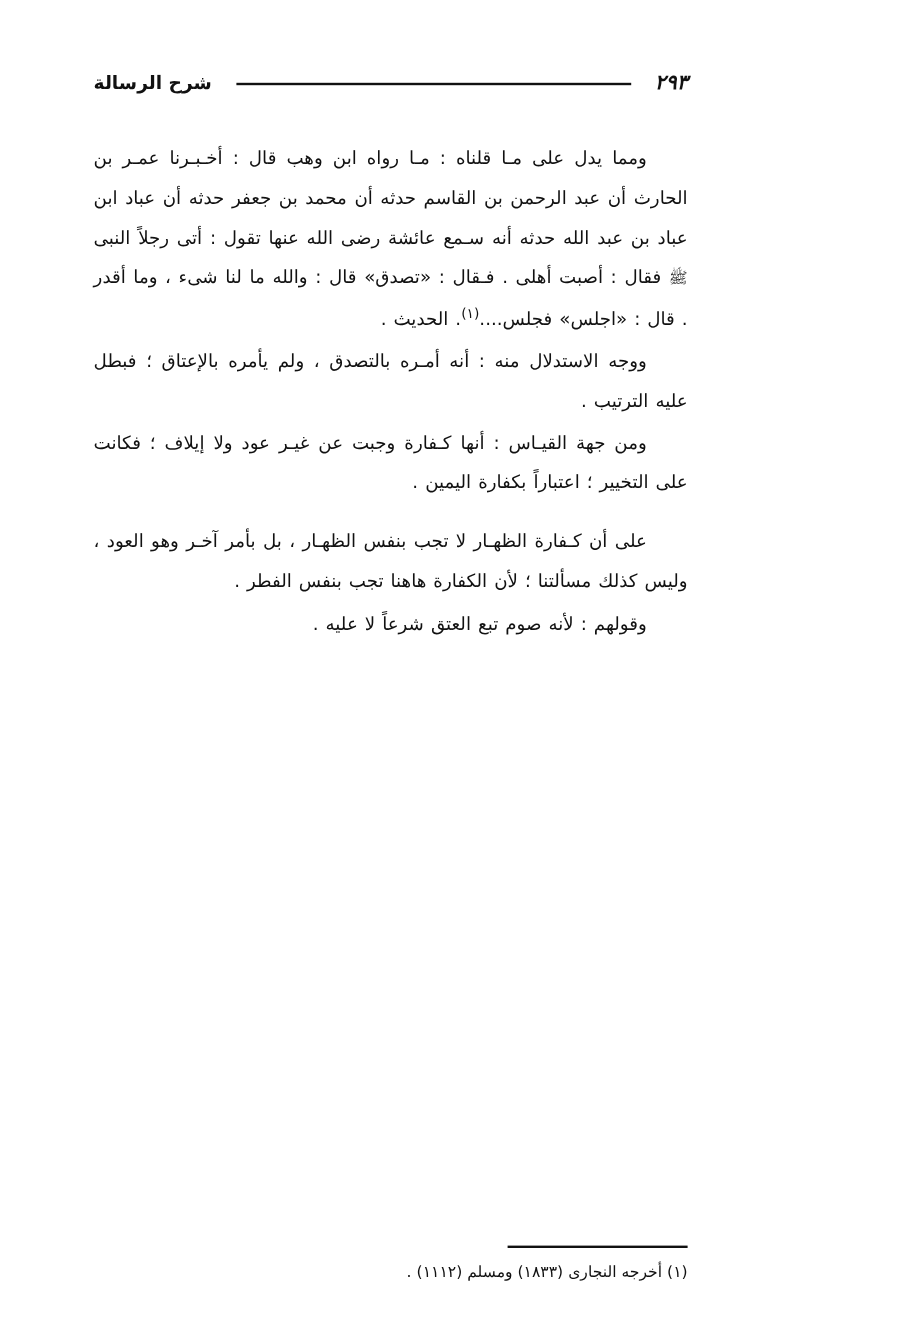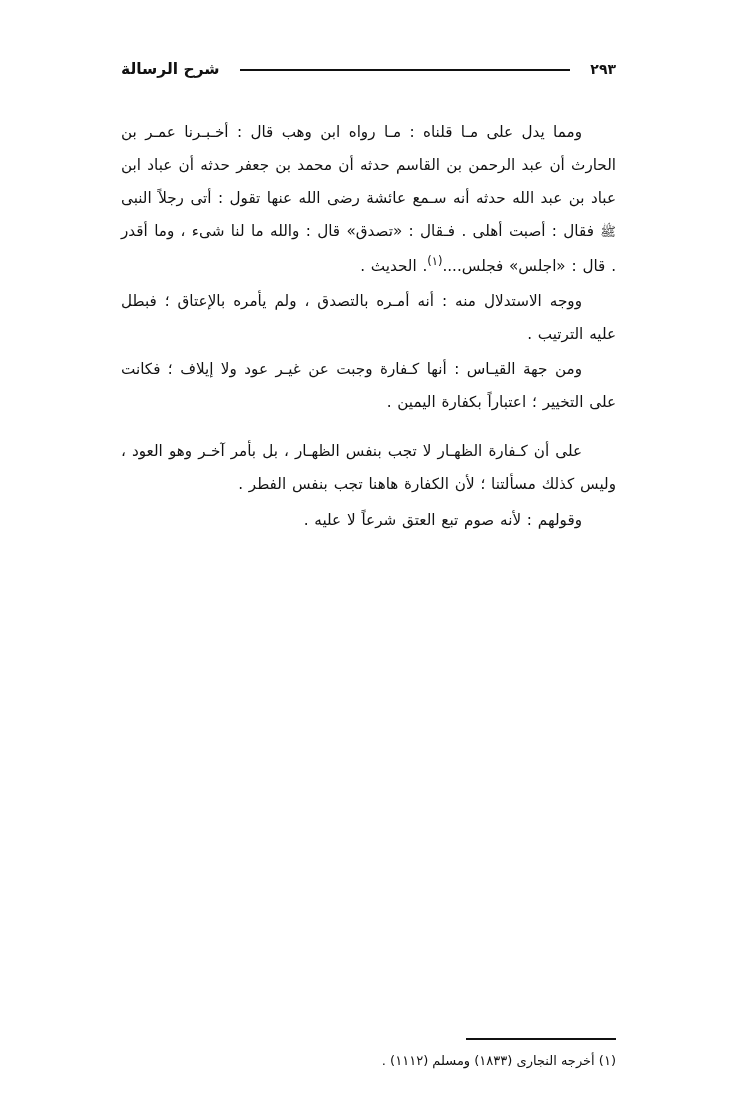--- a/index.html
+++ b/index.html
@@ -15,21 +15,20 @@
     position: relative;
     overflow: hidden;
   }
   .page {
     position: absolute;
     left: 0; top: 0;
     width: 651px;
     height: 1120px;
     box-sizing: border-box;
     padding: 52px 78px 28px 78px;
-    margin-left: 43px;
   }
 
   
   .header {
     display: flex;
     flex-direction: row-reverse;
     align-items: center;
     gap: 14px;
     height: 34px;
     margin-bottom: 30px;
@@ -42,24 +41,25 @@
   }
   .header-rule {
     flex: 1 1 auto;
     height: 0;
     border-top: 2.2px solid #111;
     margin: 0 6px;
     position: relative;
     top: 1px;
   }
   .header-page {
-    font-size: 14px;
+    font-size: 17px;
     font-weight: 700;
     white-space: nowrap;
     direction: rtl;
+    font-style: italic;
   }
 
   
   .body {
     font-size: 15.2px;
     line-height: 2.18;
     text-align: justify;
     text-align-last: right;
   }
   .para {

